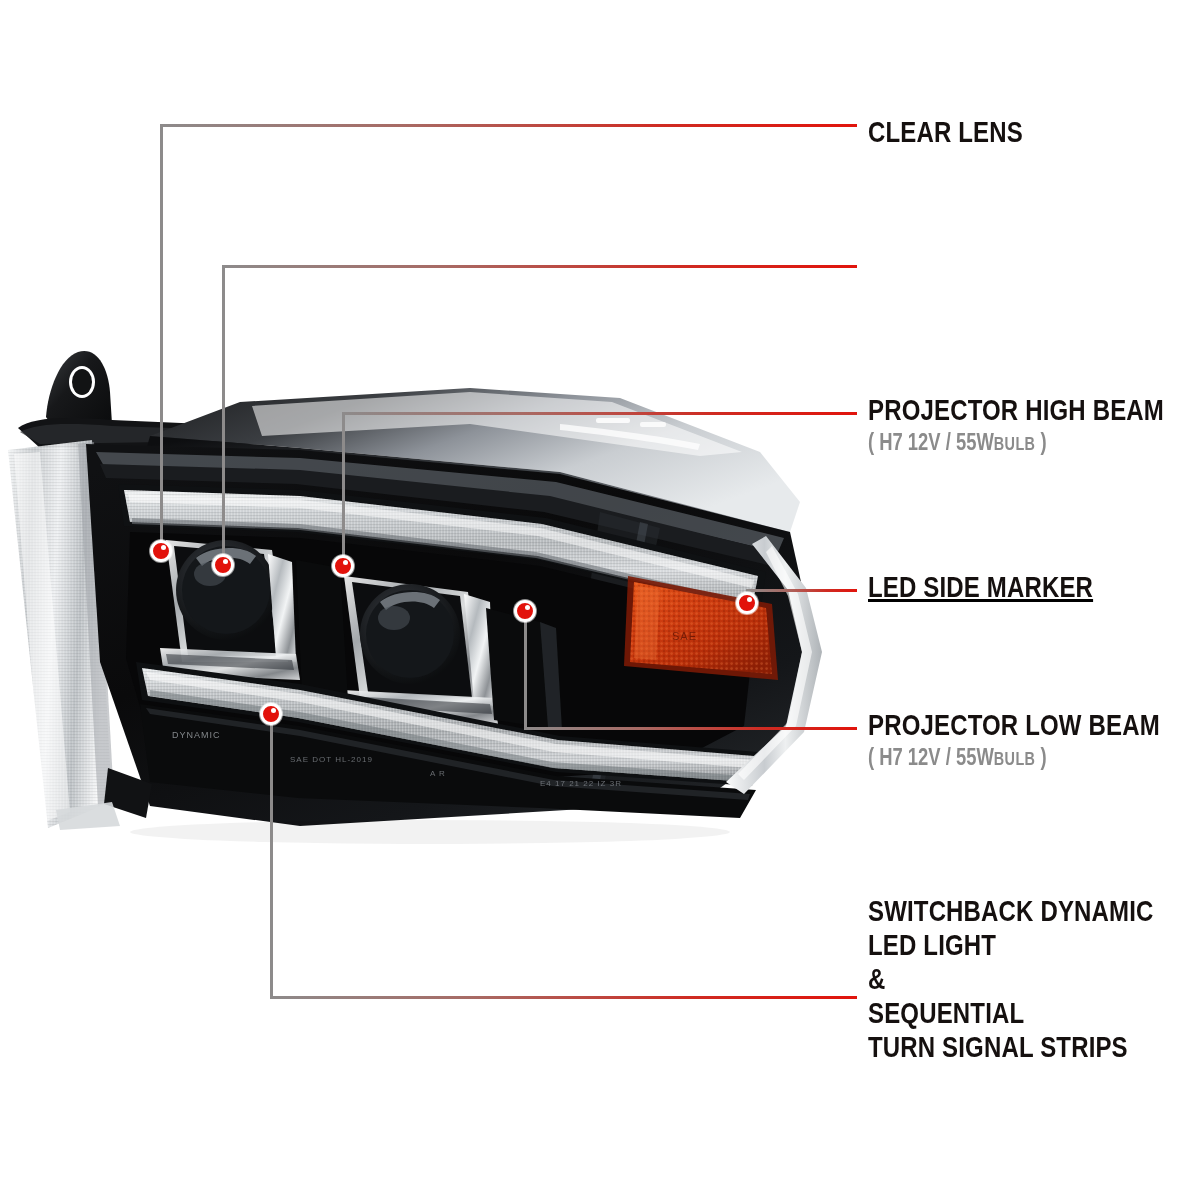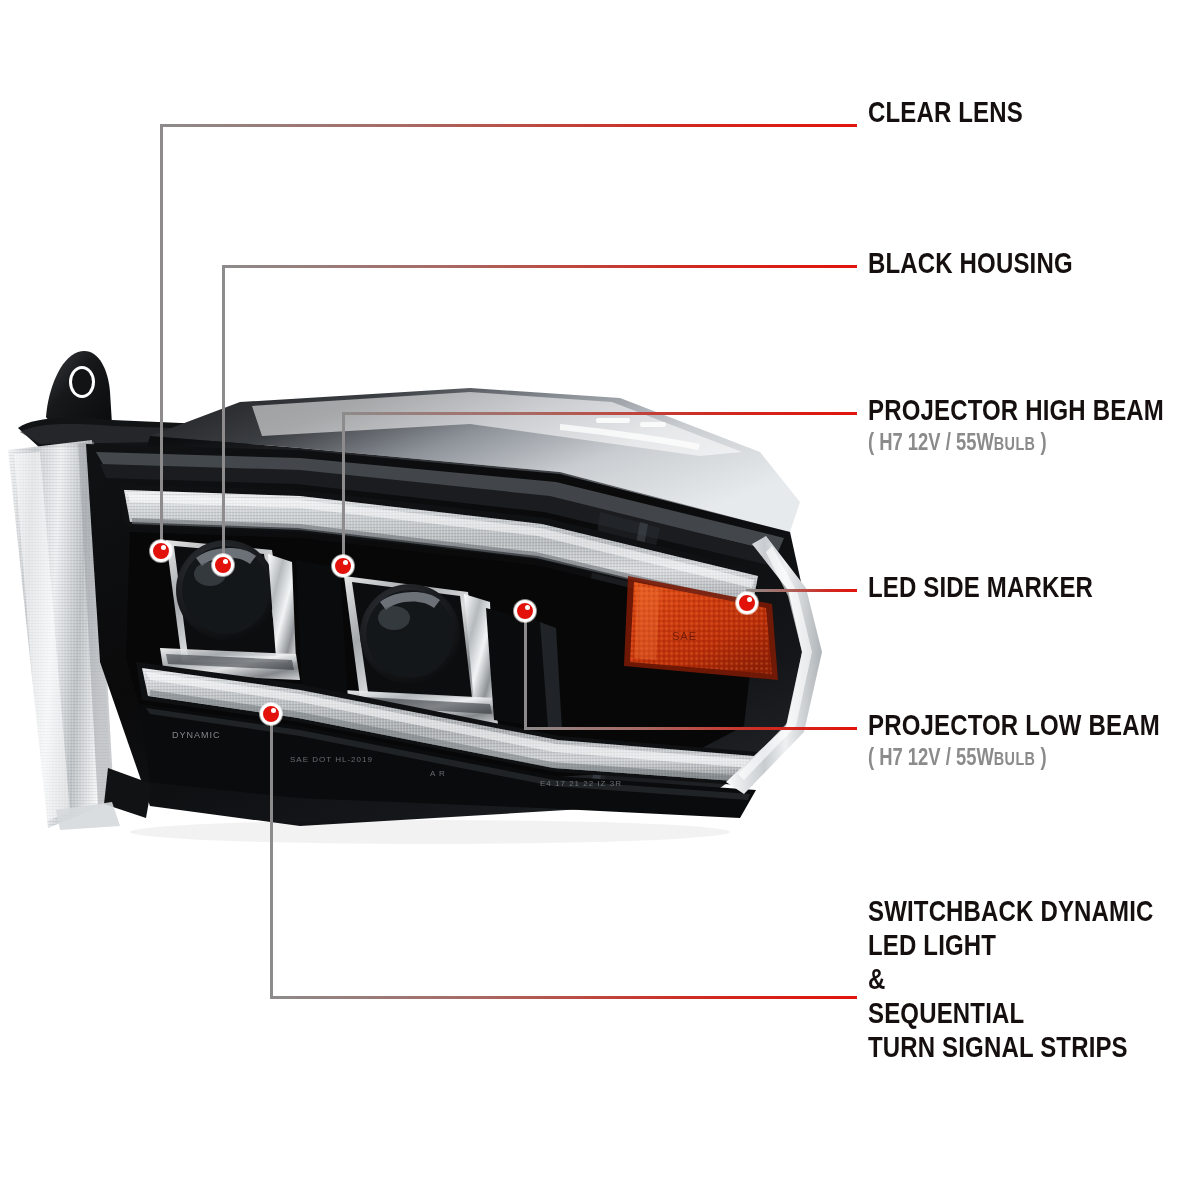--- a/index.html
+++ b/index.html
@@ -289,36 +289,33 @@
   <div class="lead v" style="left:270px; top:714px; height:284px;"></div>
   <div class="lead h red" style="left:270px; top:996px; width:587px;"></div>
 
   <div class="dot" style="left:150px; top:540px;"></div>
   <div class="dot" style="left:212px; top:554px;"></div>
   <div class="dot" style="left:332px; top:555px;"></div>
   <div class="dot" style="left:736px; top:592px;"></div>
   <div class="dot" style="left:514px; top:600px;"></div>
   <div class="dot" style="left:260px; top:703px;"></div>
 
-  <div class="callout" style="left:868px; top:95px;">
+  <div class="callout" style="left:868px; top:115px;">
     <div class="main">CLEAR LENS</div>
   </div>
 
-  <div class="callout" style="left:868px; top:246px;">
-    <div class="main">BLACK HOUSING</div>
-  </div>
 
   <div class="callout" style="left:868px; top:393px;">
     <div class="main">PROJECTOR HIGH BEAM</div>
     <div class="sub">
       <span>( H7  12V / 55W</span><span class="sm">BULB</span><span> )</span>
     </div>
   </div>
 
-  <div class="callout" style="left:868px; top:570px;">
+  <div class="callout" style="left:868px; top:570px;text-decoration:underline;">
     <div class="main">LED SIDE MARKER</div>
   </div>
 
   <div class="callout" style="left:868px; top:708px;">
     <div class="main">PROJECTOR LOW BEAM</div>
     <div class="sub">
       <span>( H7  12V / 55W</span><span class="sm">BULB</span><span> )</span>
     </div>
   </div>
 

